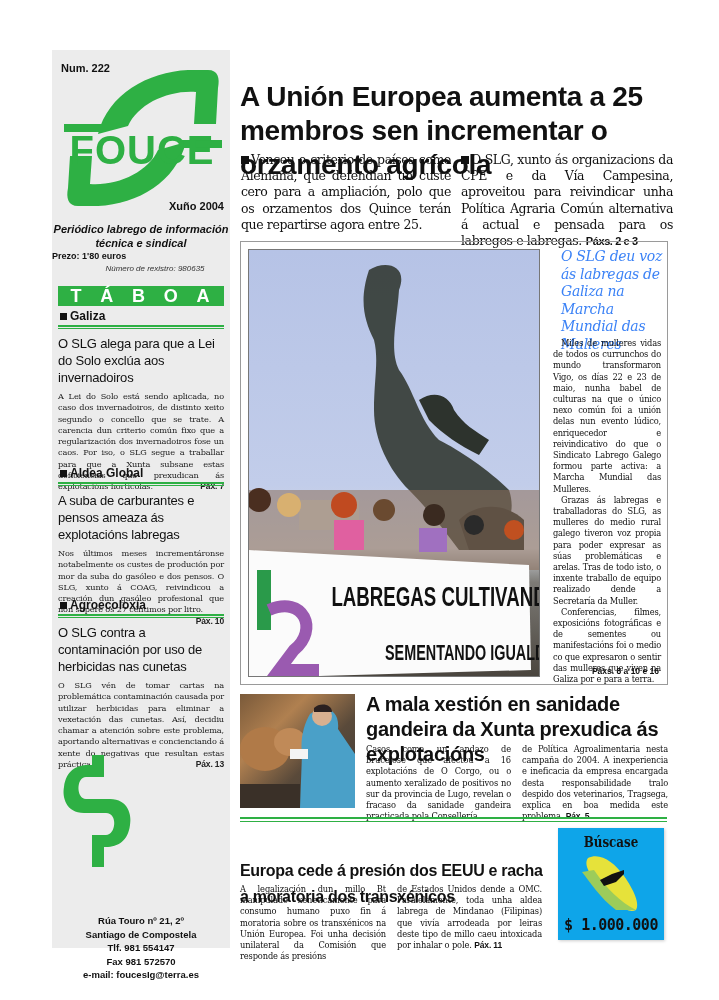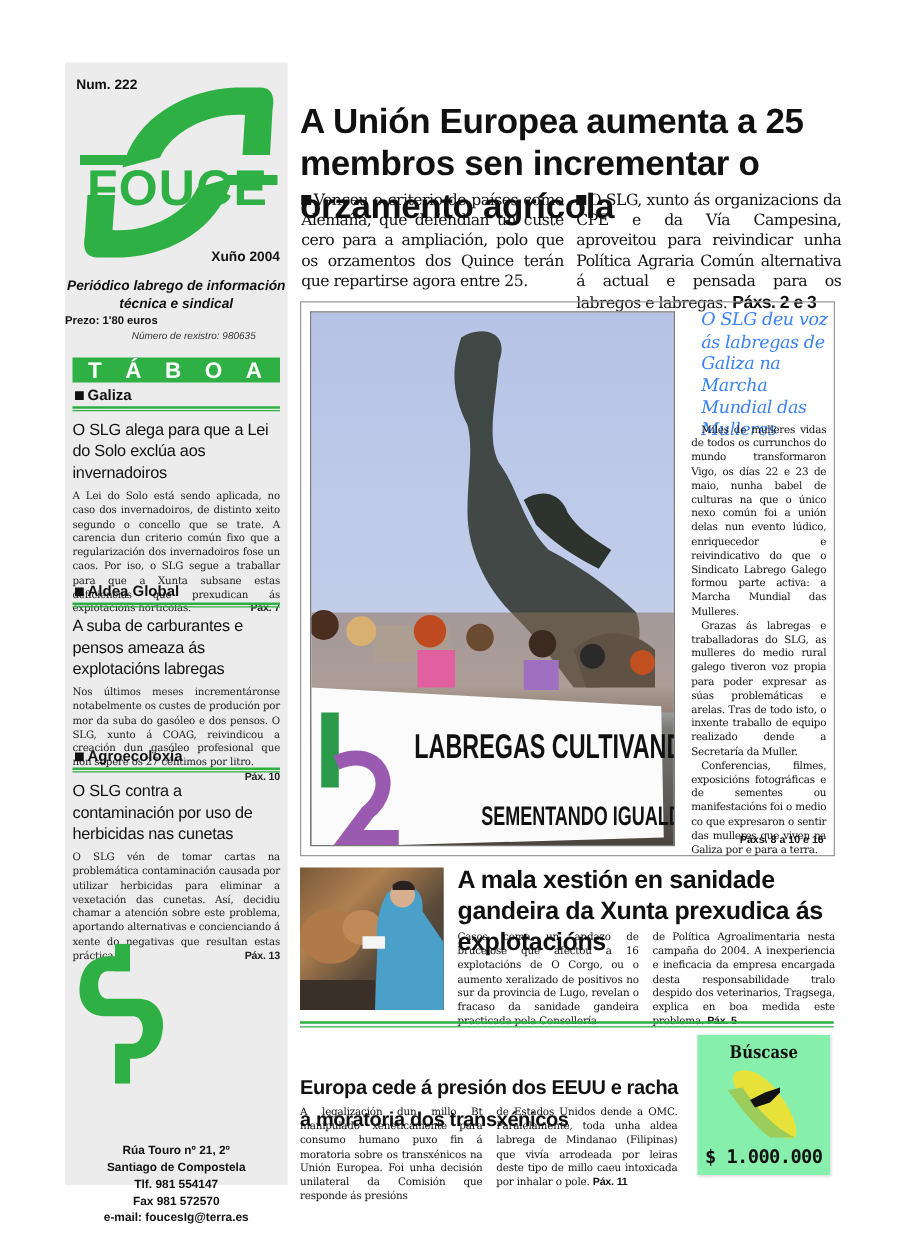--- a/index.html
+++ b/index.html
@@ -30,21 +30,21 @@
   .slg-text { position: absolute; left: 84px; top: 718px; width: 90px; text-align: center; font: bold 11px/20px "Liberation Sans", sans-serif; }
   .slg-text .small { font-size: 9px; }
   .address { position: absolute; left: 0; width: 178px; top: 864px; text-align: center; font: bold 9.5px/13.5px "Liberation Sans", sans-serif; }
 
   
   .headline { position: absolute; left: 240px; top: 48px; width: 440px; font: bold 28px/34px "Liberation Sans", sans-serif; letter-spacing: -0.3px; margin-top: 32px; }
   .lead { position: absolute; top: 152px; width: 210px; font: 12.5px/16.2px "DejaVu Serif", serif; text-align: justify; letter-spacing: -0.4px; }
   .lead .sq { display: inline-block; width: 8px; height: 8px; background: #111; margin-right: 2px; }
   .lead1 { left: 241px; }
   .lead2 { left: 461px; width: 212px; }
-  .lead .pax { float: none; font-size: 14px; margin-left: 4px; }
+  .lead .pax { float: none; font-size: 11px; margin-left: 4px; }
 
   
   .feature { position: absolute; left: 240px; top: 241px; width: 428px; height: 444px; border: 1px solid #9a9a9a; }
   .photo { position: absolute; left: 7px; top: 7px; width: 292px; height: 428px; border: 1px solid #777; overflow: hidden;
            background: linear-gradient(180deg, #b6c3e6 0%, #c2cdea 55%, #d4d8e0 70%, #7d7b76 78%, #4a453e 100%); }
   .feat-title { position: absolute; left: 320px; top: 6px; width: 112px; font: italic 14px/17.5px "DejaVu Serif", serif; color: #3b82f6; letter-spacing: -0.3px; }
   .feat-body { position: absolute; left: 312px; top: 96px; width: 108px; font: 8.3px/11.2px "DejaVu Serif", serif; text-align: justify; letter-spacing: -0.2px; }
   .feat-body p { text-indent: 8px; }
   .feat-pax { position: absolute; right: 8px; top: 424px; font: bold 8.5px "Liberation Sans", sans-serif; }
 
@@ -56,21 +56,21 @@
   .san1 { left: 366px; top: 744px; width: 145px; }
   .san2 { left: 522px; top: 744px; width: 146px; }
   .body2 .pax { float: none; }
 
   .green-rule { position: absolute; left: 240px; top: 817px; width: 427px; height: 5px; border-top: 2px solid #2eb044; border-bottom: 1px solid #2eb044; }
 
   .h2.eur { left: 240px; top: 830px; width: 310px; font-size: 16px; line-height: 26px; margin-top: 28px; }
   .eur1 { left: 240px; top: 884px; width: 146px; }
   .eur2 { left: 397px; top: 884px; width: 145px; }
 
-  .wanted { position: absolute; left: 558px; top: 828px; width: 106px; height: 112px; background: #86efac; box-shadow: 1px 1px 3px #ccc; }
+  .wanted { position: absolute; left: 558px; top: 828px; width: 106px; height: 112px; background: #0ea5e9; box-shadow: 1px 1px 3px #ccc; }
   .wanted-title { position: absolute; left: 0; width: 106px; top: 6px; text-align: center; font: bold 14px "DejaVu Serif", serif; transform: scaleX(0.85); }
   .wanted-price { position: absolute; left: 0; width: 106px; top: 88px; text-align: center; font: bold 15px "DejaVu Sans Mono", monospace; letter-spacing: -0.5px; }
 </style>
 </head>
 <body>
 
 <aside class="sidebar">
   <svg class="logo" viewBox="0 0 168 146">
     <path d="M40 70 C 50 30, 90 8, 130 6 L 150 6 C 160 6, 162 14, 160 24 L 158 60 L 136 60 L 138 28 C 110 26, 80 40, 70 62 Z" fill="#2eb044"></path>
     <path d="M128 78 C 118 118, 80 140, 40 142 L 20 142 C 10 142, 8 134, 10 124 L 12 92 L 34 92 L 32 120 C 60 122, 90 108, 100 86 Z" fill="#2eb044"></path>

